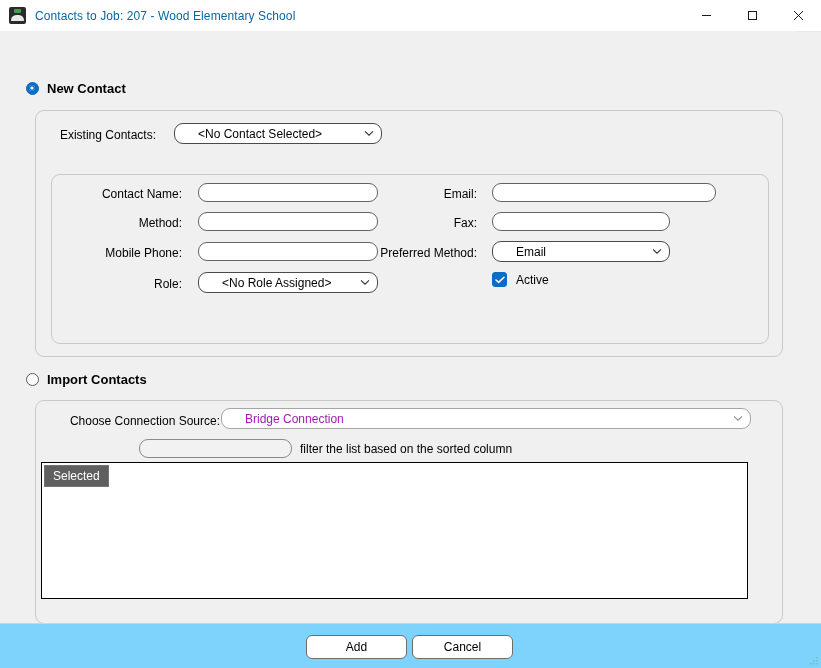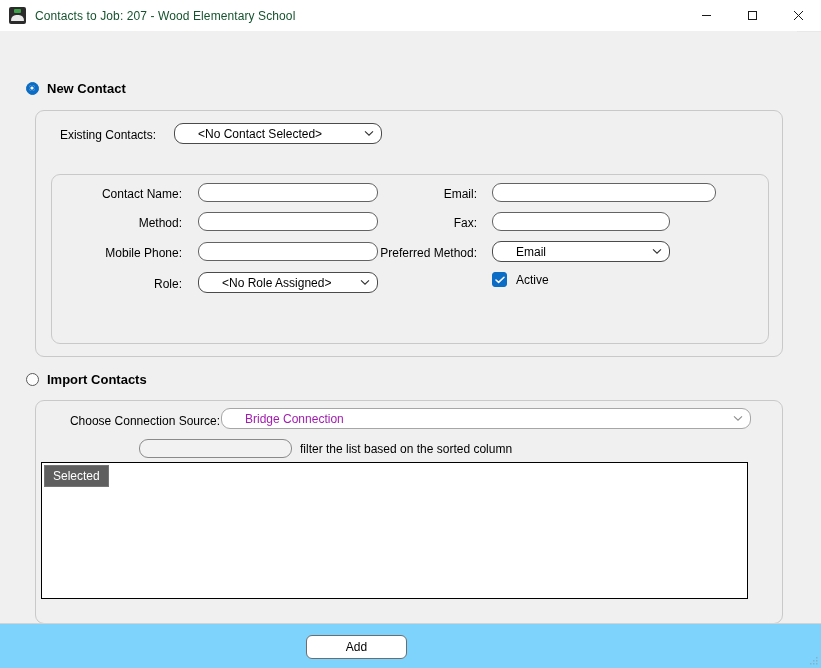--- a/index.html
+++ b/index.html
@@ -47,21 +47,21 @@
   .title-icon::after {
     content: "";
     position: absolute;
     left: 2px; top: 8px;
     width: 13px; height: 6px;
     background: #e9e9e9;
     border-radius: 6px 6px 1px 1px;
   }
   .title-text {
     font-size: 12px;
-    color: #14532d;
+    color: #0369a1;
     letter-spacing: .1px;
     white-space: nowrap;
   }
   .win-buttons {
     position: absolute;
     right: 0; top: 0;
     height: 31px;
     display: flex;
   }
   .win-btn {
@@ -378,20 +378,21 @@
     <div class="listbox" style="left:5px; top:61px; width:707px; height:137px;">
       <div class="col-header">Selected</div>
     </div>
 
   </div>
 
 </div>
 
 <div class="footer">
   <div class="btn" style="left:306px; width:101px;">Add</div>
+  <div class="btn" style="left:412px; width:101px;">Cancel</div>
   <div class="grip">
     <svg width="12" height="12" viewBox="0 0 12 12">
       <g fill="#8a8a8a">
         <rect x="9" y="2" width="1.5" height="1.5"></rect>
         <rect x="6" y="5" width="1.5" height="1.5"></rect>
           <rect x="9" y="5" width="1.5" height="1.5"></rect>
         <rect x="3" y="8" width="1.5" height="1.5"></rect>
           <rect x="6" y="8" width="1.5" height="1.5"></rect>
           <rect x="9" y="8" width="1.5" height="1.5"></rect>
       </g>

